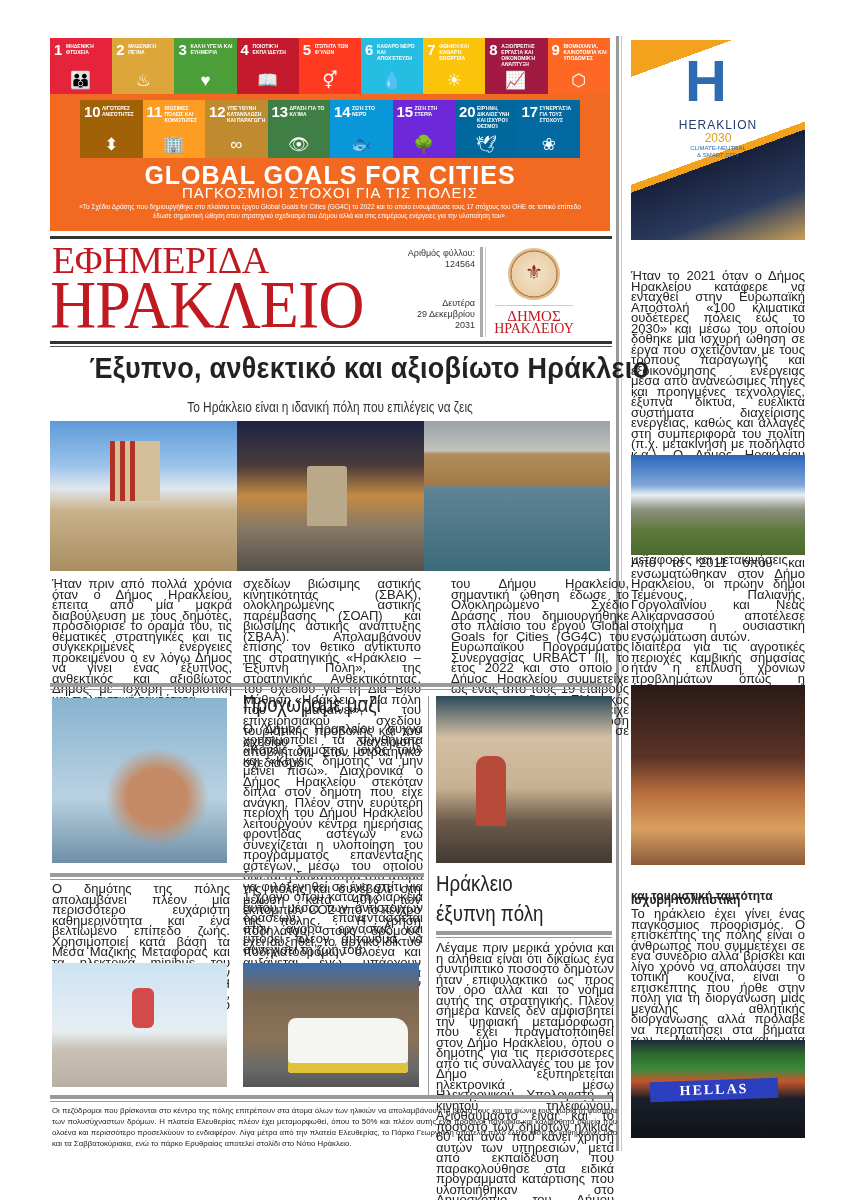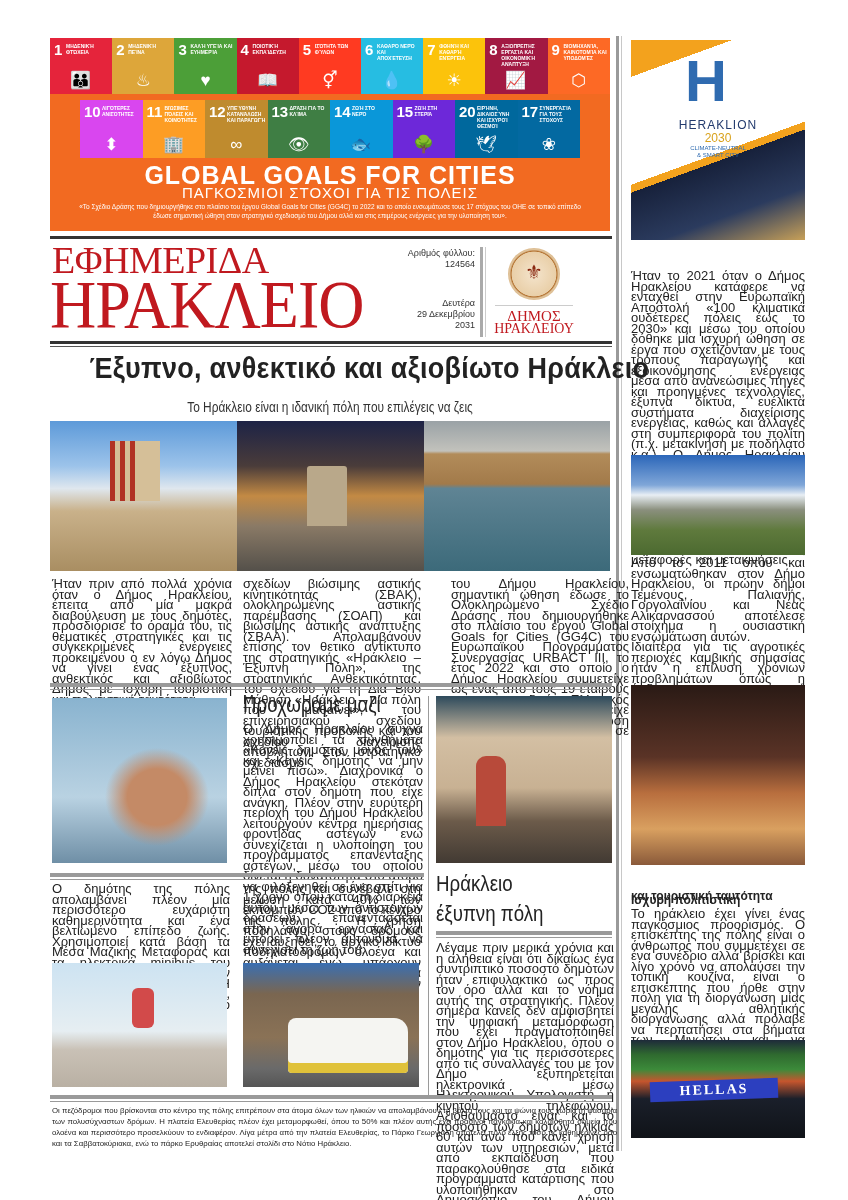--- a/index.html
+++ b/index.html
@@ -142,21 +142,21 @@
         <span class="lbl">Αξιοπρεπής εργασία και οικονομική ανάπτυξη</span>
         <span class="ico">📈</span>
       </div>
       <div class="sdg-tile" style="background: rgb(253, 105, 37);">
         <span class="num">9</span>
         <span class="lbl">Βιομηχανία, καινοτομία και υποδομές</span>
         <span class="ico">⬡</span>
       </div>
     </div>
   <div id="sdg-row2" class="sdg-row">
-      <div class="sdg-tile" style="background: #d946ef;">
+      <div class="sdg-tile" style="background: #a16207;">
         <span class="num">10</span>
         <span class="lbl" style="left: 22px;">Λιγότερες ανισότητες</span>
         <span class="ico">⬍</span>
       </div>
       <div class="sdg-tile" style="background: rgb(253, 157, 36);">
         <span class="num">11</span>
         <span class="lbl" style="left: 22px;">Βιώσιμες πόλεις και κοινότητες</span>
         <span class="ico">🏢</span>
       </div>
       <div class="sdg-tile" style="background: rgb(191, 139, 46);">

